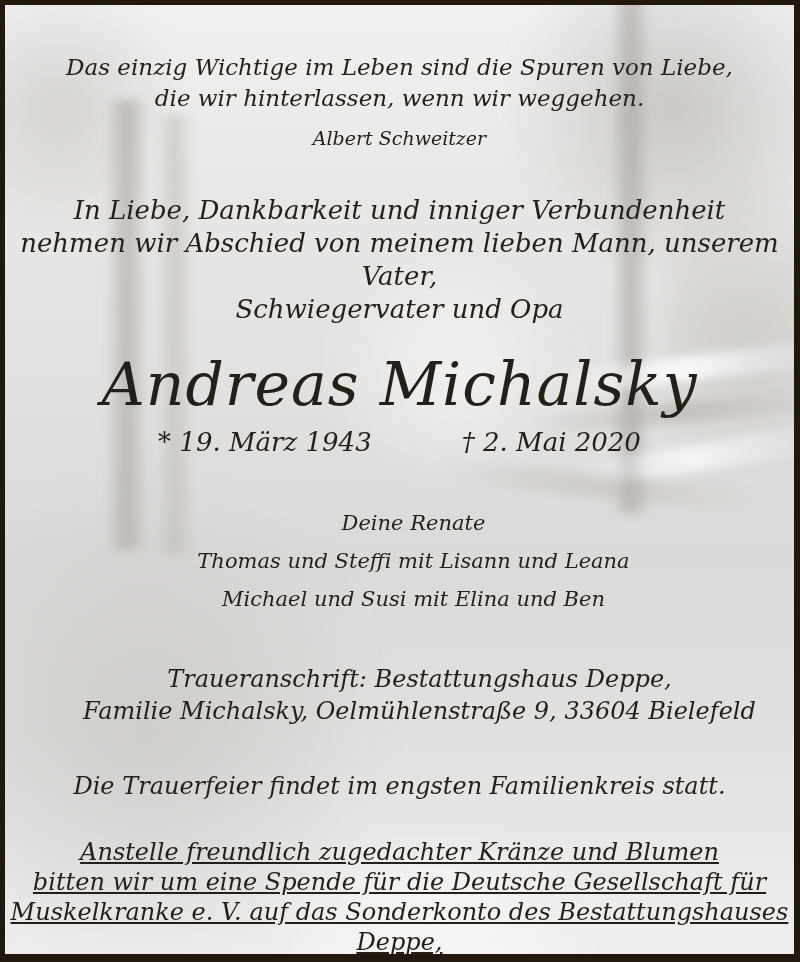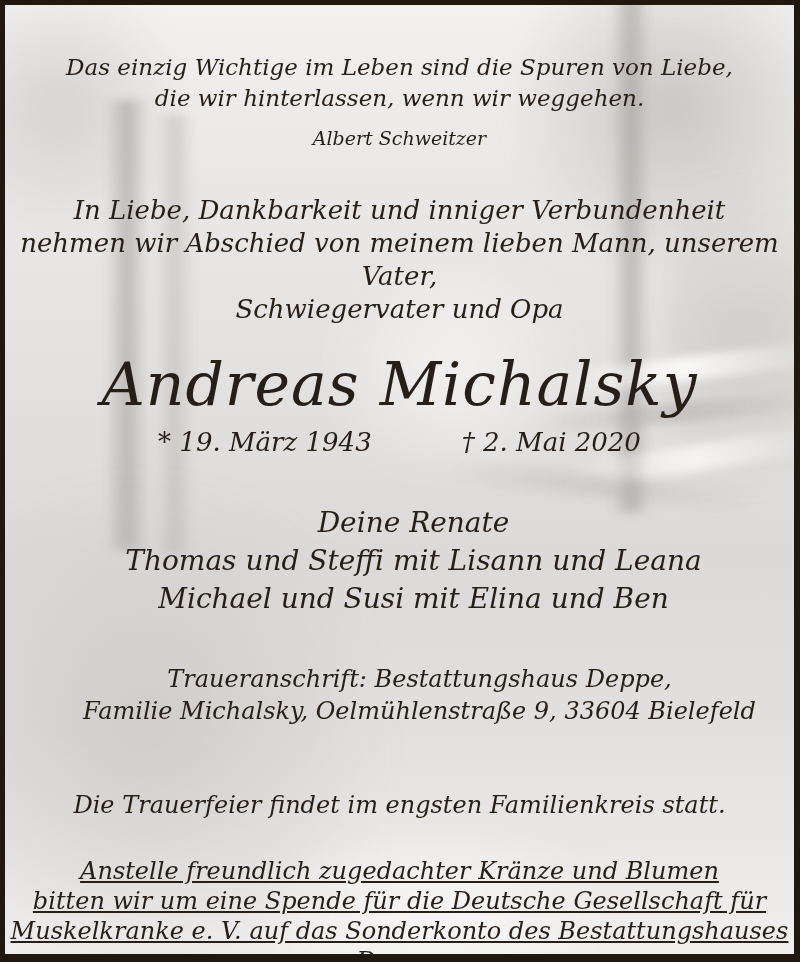--- a/index.html
+++ b/index.html
@@ -87,24 +87,24 @@
   }
   .dates {
     margin-top: 7px;
     display: flex;
     justify-content: center;
     gap: 90px;
     font-size: 26px;
     line-height: 32px;
   }
   .family       { margin-top: 46px; }
-  .family-line  { font-size: 28px; line-height: 38px; padding-left: 28px; }
+  .family-line  { font-size: 21px; line-height: 38px; padding-left: 28px; }
   .address      { margin-top: 45px; margin-left: 40px; }
   .address-line { font-size: 24px; line-height: 32px; }
-  .ceremony     { margin-top: 62px; }
+  .ceremony     { margin-top: 43px; }
   .ceremony-line{ font-size: 24px; line-height: 32px; }
   .donation     { margin-top: 35px; }
   .donation-line{ font-size: 24px; line-height: 30px; text-decoration: underline; }
 </style>
 </head>
 <body>
 
 <div class="page">
 
   <div class="bg">

